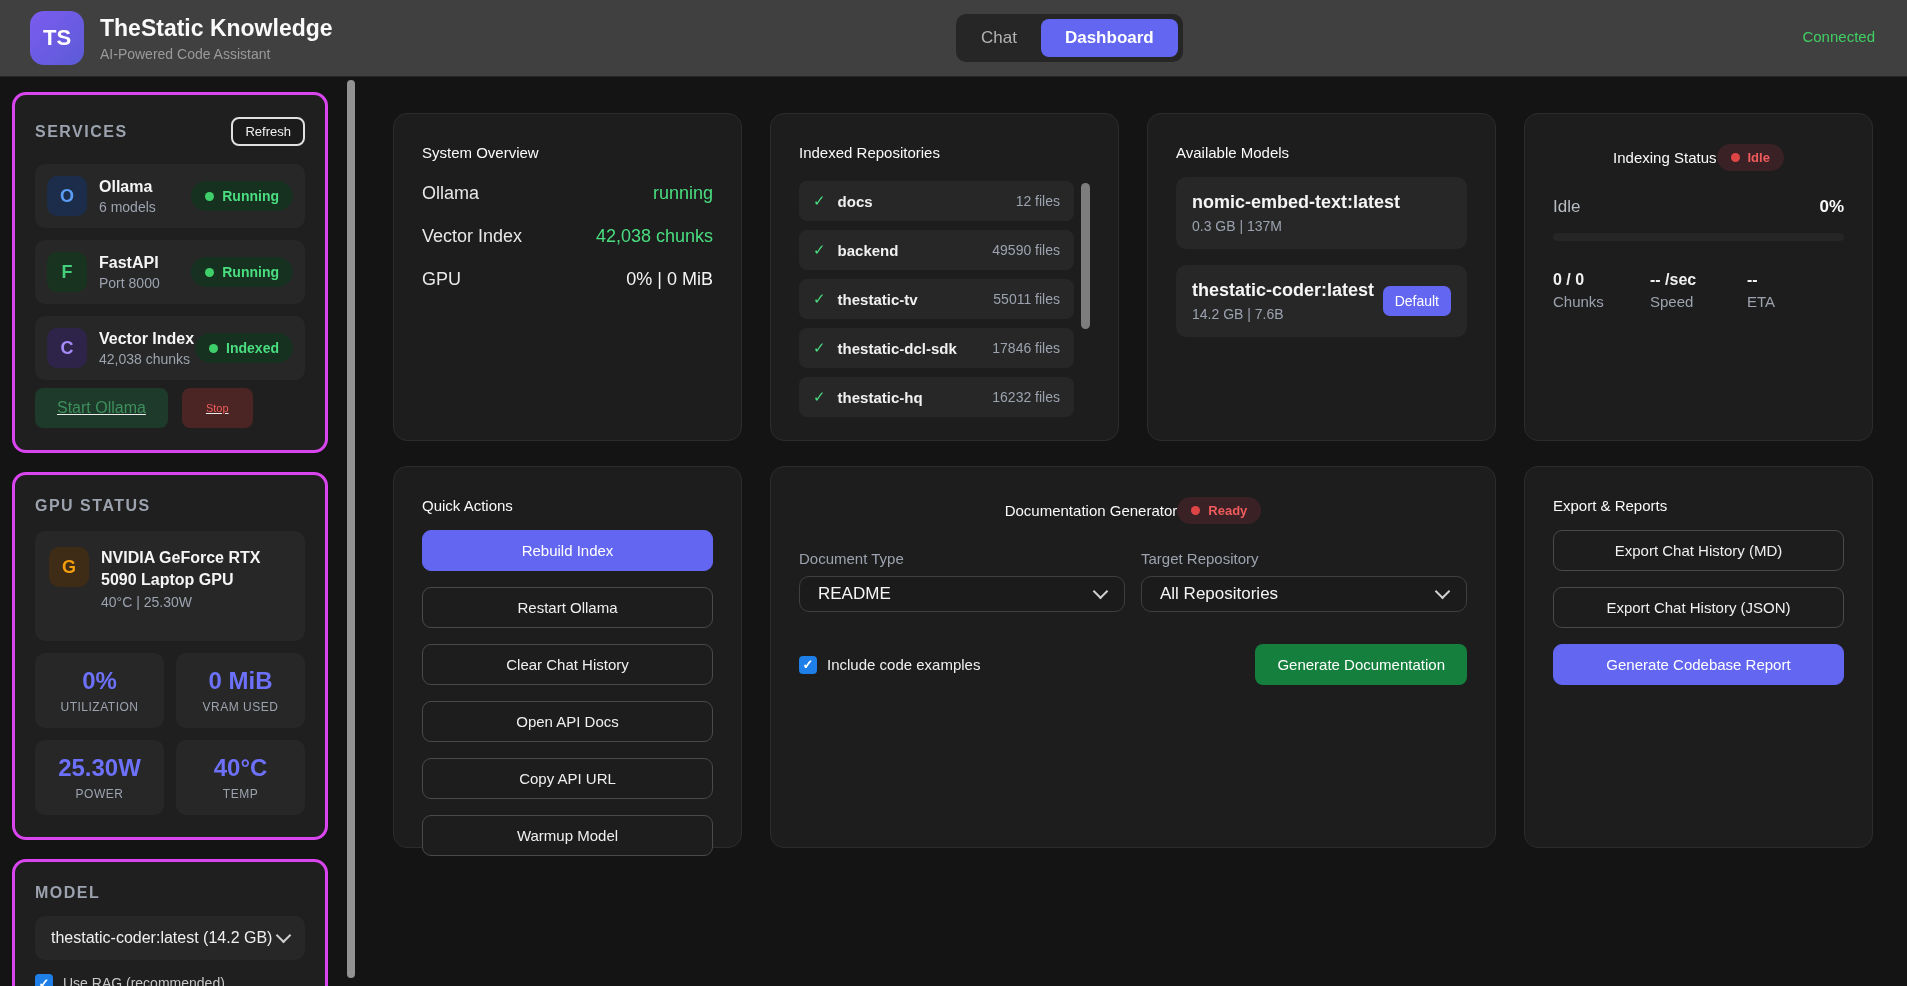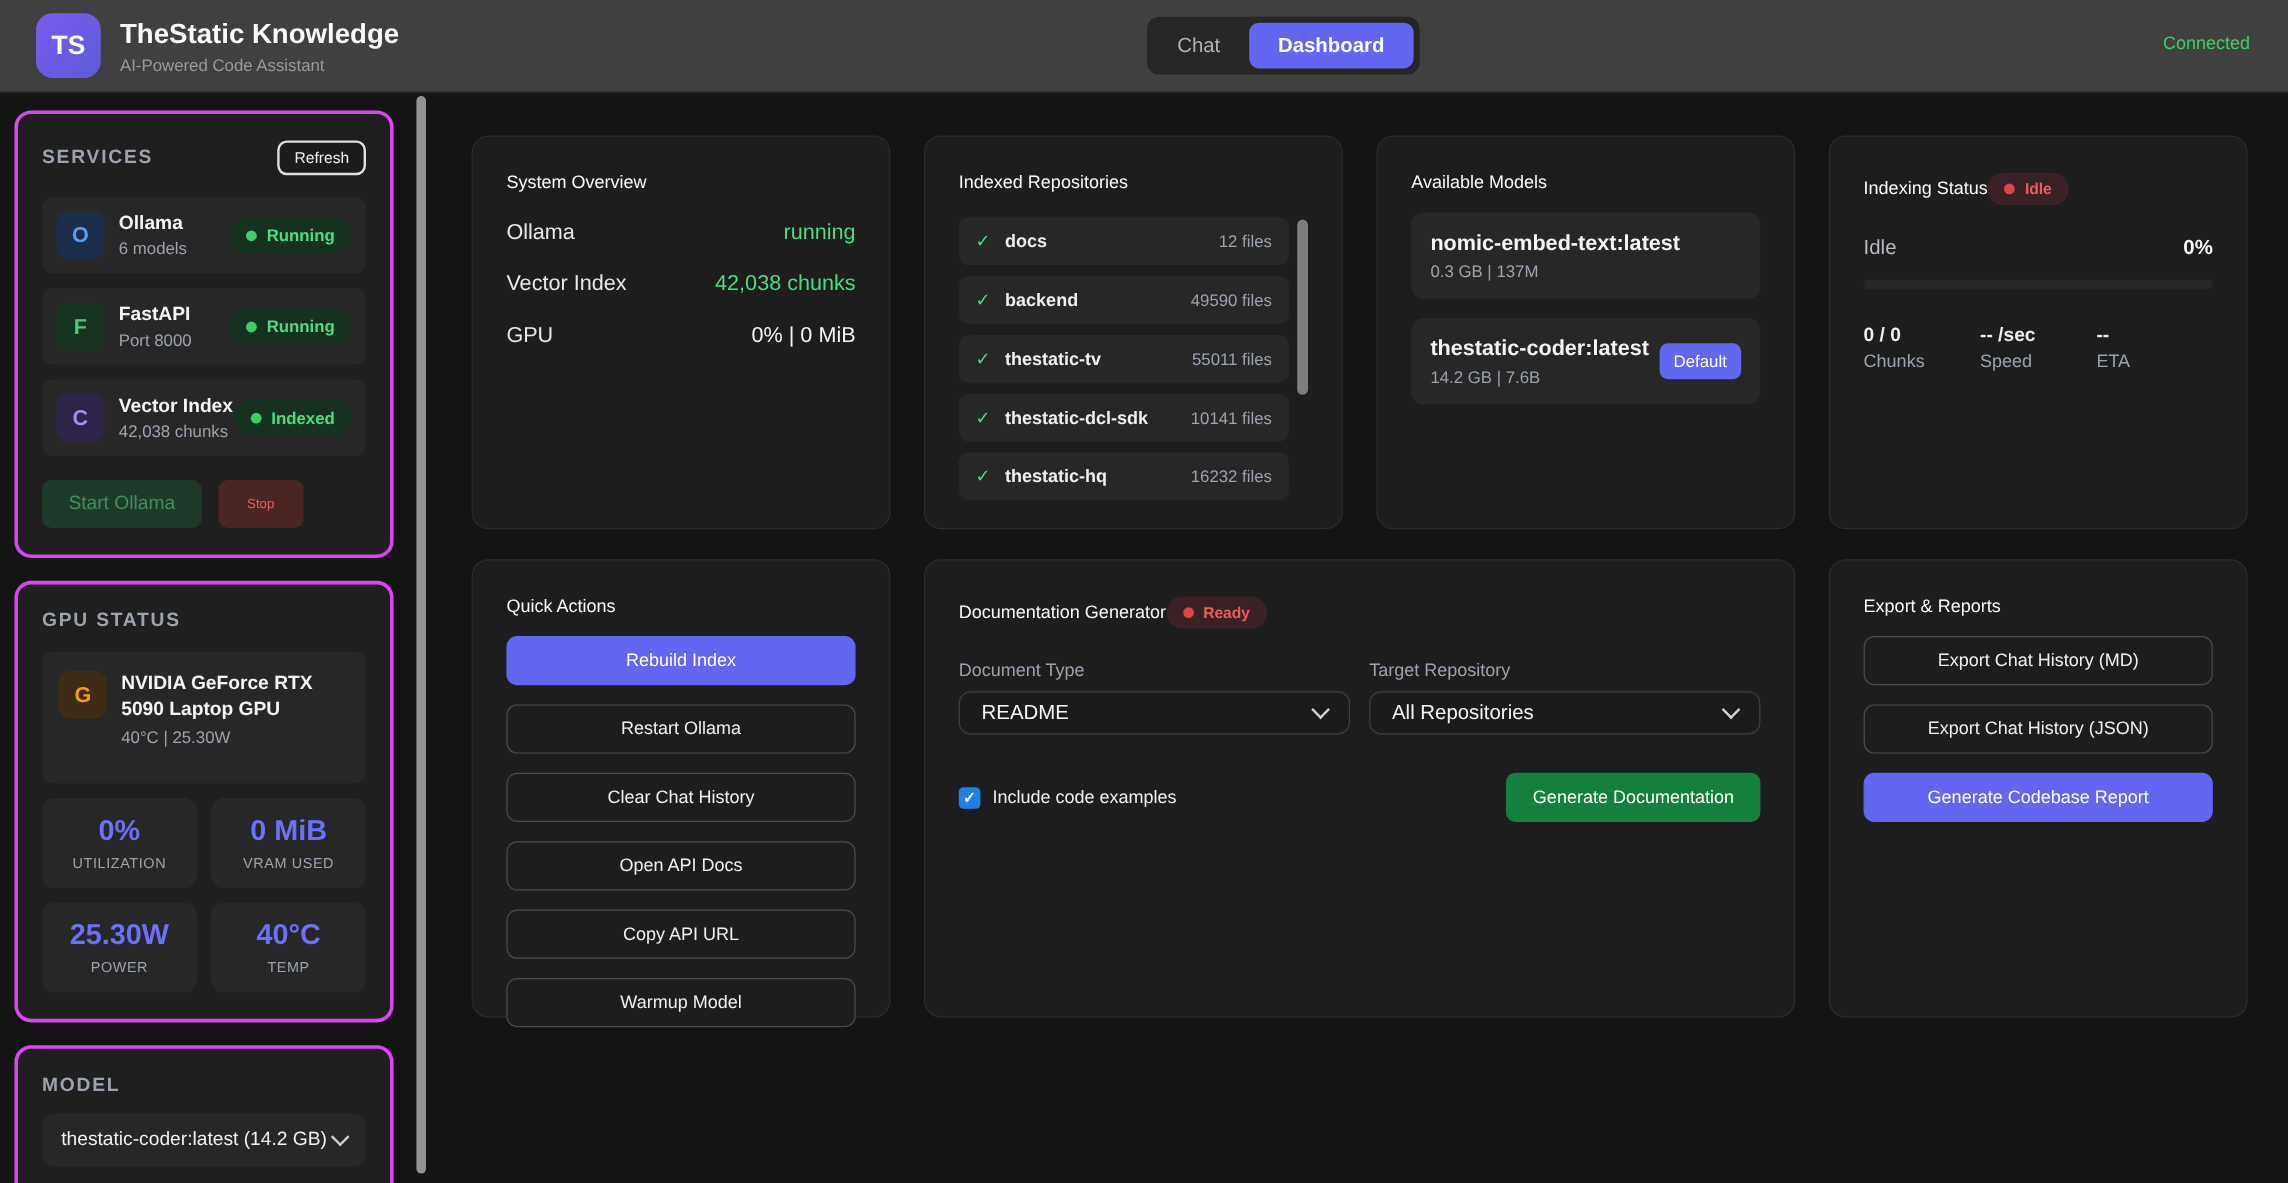--- a/index.html
+++ b/index.html
@@ -47,21 +47,21 @@
   .icon-orange { background:#3f2c16; color:#f59e0b; }
   .service-info { flex:1; min-width:0; }
   .service-name { font-size:16px; font-weight:bold; color:#f5f5f5; }
   .service-detail { font-size:14px; color:#9ca3af; margin-top:3px; }
   .badge { display:inline-flex; align-items:center; gap:8px; border-radius:999px; padding:7px 14px; font-size:14px; font-weight:600; }
   .badge-green { background:#16311f; color:#4ade80; }
   .badge-red { background:#3a2126; color:#f05c5c; font-size:13px; padding:6px 14px; }
   .dot { width:9px; height:9px; border-radius:50%; }
   .dot-green { background:#3fcf6a; }
   .dot-red { background:#e04545; }
-  .service-actions { display:flex; gap:14px; margin-top:20px; }
+  .service-actions { display:flex; gap:14px; margin-top:8px;text-decoration:underline; }
   .btn-start { background:#1d3a2a; color:#3e8f5c; border:none; border-radius:8px; padding:11px 22px; font-size:16px; cursor:pointer; font-family:inherit; }
   .btn-stop  { background:#4b2424; color:#f05c5c; border:none; border-radius:8px; padding:11px 24px; font-size:11px; cursor:pointer; font-family:inherit; }
 
   .gpu-row { background:#272727; border-radius:10px; padding:16px 14px; display:flex; align-items:flex-start; min-height:110px; }
   .gpu-info { flex:1; }
   .gpu-name { font-size:16px; font-weight:bold; color:#f5f5f5; line-height:1.35; }
   .gpu-detail { font-size:14px; color:#9ca3af; margin-top:4px; }
   .stats-grid { display:grid; grid-template-columns:1fr 1fr; gap:12px; margin-top:12px; }
   .stat-tile { background:#272727; border-radius:10px; padding:14px 8px; text-align:center; }
   .stat-value { font-size:24px; font-weight:bold; color:#6d71f9; }
@@ -79,21 +79,21 @@
   .check-label { font-size:14px; color:#c9c9c9; }
 
   .sidebar-scroll { position:absolute; left:347px; top:80px; width:8px; height:898px; background:#929292; border-radius:4px; }
 
   
   .main { position:absolute; left:393px; top:113px; width:1481px;
     display:grid; grid-template-columns:repeat(4,349px); grid-template-rows:328px 382px;
     column-gap:28px; row-gap:25px; }
   .card { background:#1d1d1d; border:1px solid #2c2c2c; border-radius:14px; padding:30px 28px; position:relative; }
   .card-title { font-size:15px; font-weight:normal; color:#fafafa; }
-  .card-head { display:flex; justify-content:flex-start; align-items:center; }
+  .card-head { display:flex; justify-content:center; align-items:center; }
 
   
   .ov-row { display:flex; justify-content:space-between; align-items:center; margin-top:22px; font-size:18px; }
   .ov-label { color:#e8e8e8; }
   .ov-green { color:#4ade80; }
   .ov-white { color:#f5f5f5; }
 
   
   .repo-list { margin-top:20px; position:relative; padding-right:16px; }
   .repo-row { background:#272727; border-radius:8px; padding:11px 14px; display:flex; align-items:center; margin-bottom:9px; }
@@ -285,21 +285,21 @@
         <span class="repo-files">49590 files</span>
       </div>
       <div class="repo-row">
         <span class="check-icon"></span>
         <span class="repo-name">thestatic-tv</span>
         <span class="repo-files">55011 files</span>
       </div>
       <div class="repo-row">
         <span class="check-icon"></span>
         <span class="repo-name">thestatic-dcl-sdk</span>
-        <span class="repo-files">10141 files</span>
+        <span class="repo-files">17846 files</span>
       </div>
       <div class="repo-row" style="margin-bottom:0;">
         <span class="check-icon"></span>
         <span class="repo-name">thestatic-hq</span>
         <span class="repo-files">16232 files</span>
       </div>
       <div class="repo-scroll"></div>
     </div>
   </section>
 

